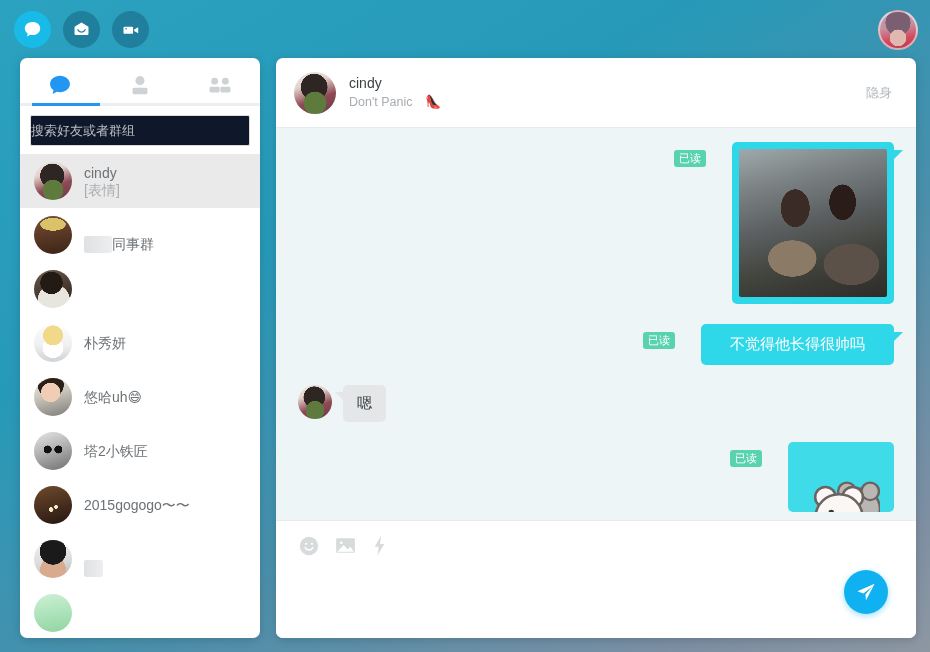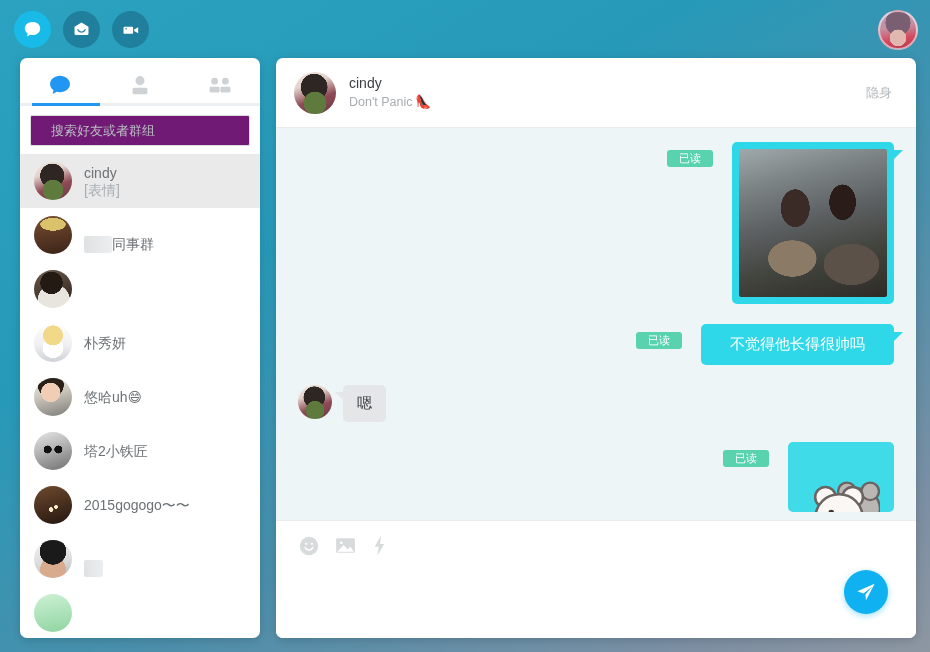--- a/index.html
+++ b/index.html
@@ -49,21 +49,21 @@
     position: relative; height: 40px;
   }
   .tabs-underline {
     position: absolute; left: 0; bottom: 0; width: 240px; height: 3px; background: #eceff1;
   }
   .tabs-underline .on { position: absolute; left: 12px; top: 0; width: 68px; height: 3px; background: #2196f3; }
 
   .search-wrap { padding: 9px 10px 8px 10px; }
   .search-box {
     width: 100%; height: 31px; border: 1px solid #dcdcdc; border-radius: 2px;
-    background: #701a75; font-size: 13px; color: #9aa0a6; padding: 0 20px;
+    background: #0f172a; font-size: 13px; color: #9aa0a6; padding: 0 0;
     font-family: "Liberation Sans", sans-serif; outline: none;
   }
   .search-box::placeholder { color: #b9bdc1; }
 
   .contact-list { flex: 1; overflow: hidden; }
   .contact {
     height: 54px; display: flex; align-items: center; padding: 0 0 0 14px;
     cursor: pointer;
   }
   .contact.sel { background: #eaeaea; }
@@ -80,34 +80,34 @@
     box-shadow: 0 2px 10px rgba(0,0,0,.16);
     overflow: hidden; display: flex; flex-direction: column;
   }
   .chat-head {
     height: 70px; display: flex; align-items: center; padding: 0 18px;
     border-bottom: 1px solid #e9ecee; flex: none; position: relative;
   }
   .ch-av { width: 42px; height: 42px; border-radius: 50%; overflow: hidden; flex: none; }
   .ch-meta { margin-left: 13px; }
   .ch-name { font-size: 14px; color: #3c4145; line-height: 19px; }
-  .ch-sign { font-size: 12.5px; color: #a8adb1; line-height: 18px; display: flex; align-items: center; gap: 3px; }
+  .ch-sign { font-size: 12.5px; color: #a8adb1; line-height: 18px; display: flex; align-items: center; gap: 13px; }
   .ch-right { position: absolute; right: 24px; top: 50%; transform: translateY(-50%); font-size: 13px; color: #b3b8bc; cursor: pointer; }
 
   .chat-body {
     flex: 1; background: #eef5f7; padding: 14px 22px 0 22px;
     overflow: hidden; position: relative;
   }
   .msg { display: flex; margin-bottom: 20px; align-items: flex-start; }
   .msg.out { justify-content: flex-end; }
   .m-av { width: 34px; height: 34px; border-radius: 50%; overflow: hidden; flex: none; }
   .read-badge {
     background: #58d3ae; color: #fff; font-size: 11px; border-radius: 3px;
-    padding: 2px 12px 3px; line-height: 12px; align-self: flex-start;
-    margin-top: 8px; margin-right: 19px; flex: none;
+    padding: 2px 5px 3px; line-height: 12px; align-self: flex-start;
+    margin-top: 8px; margin-right: 26px; flex: none;
   }
   .bubble-out {
     background: #2fd8e8; color: #fff; border-radius: 5px; position: relative;
     font-size: 15px; padding: 11px 29px; max-width: 400px;
   }
   .bubble-out:after {
     content: ""; position: absolute; right: -9px; top: 8px;
     border: 7px solid transparent; border-left-color: #2fd8e8; border-top-color: #2fd8e8;
   }
   .bubble-in {

